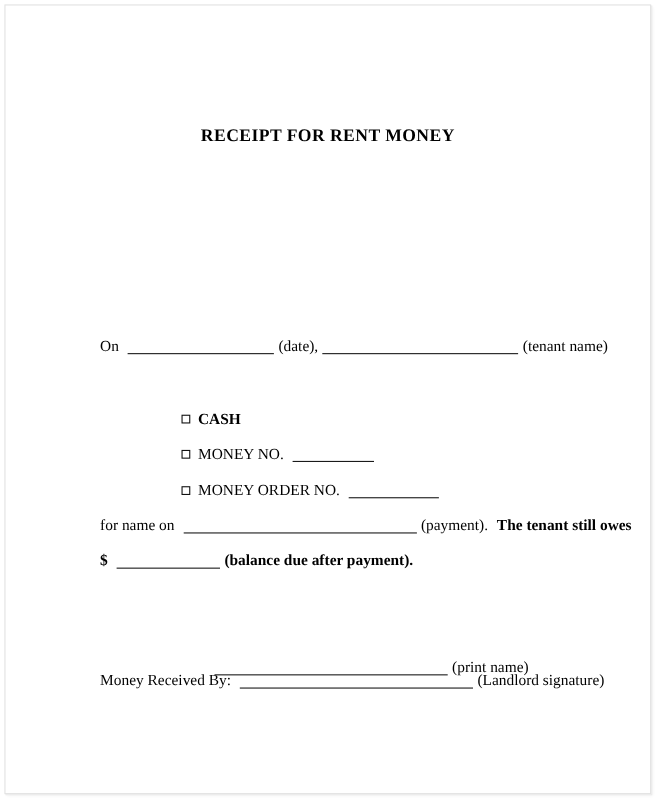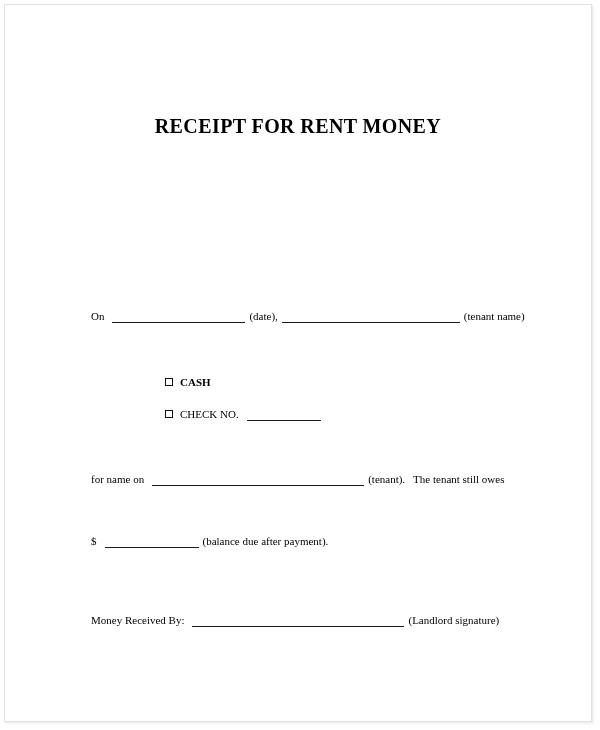--- a/index.html
+++ b/index.html
@@ -27,35 +27,35 @@
     box-shadow: 1px 1px 0 #ececec, 2px 2px 3px rgba(0,0,0,0.05);
     box-sizing: border-box;
   }
 
   .doc-title {
     position: absolute;
     left: 0;
     top: 110px;
     width: 100%;
     text-align: center;
-    font-size: 20px;
+    font-size: 16px;
     font-weight: bold;
     letter-spacing: 0.4px;
     font-family: "Liberation Serif", "DejaVu Serif", serif;
   }
 
   
   .row {
     position: absolute;
-    font-size: 11px;
+    font-size: 14px;
     line-height: 16px;
     white-space: nowrap;
   }
 
-  .bold { font-weight: normal; margin-top: 12px; }
+  .bold { font-weight: bold; margin-top: 12px; }
 
   
   .rule {
     display: inline-block;
     border-bottom: 1px solid #1a1a1a;
     vertical-align: -3px;
     height: 11px;
   }
 
   .gap-s { display: inline-block; width: 4px; }
@@ -71,21 +71,21 @@
     box-sizing: border-box;
   }
 
   
   #row-on        { left: 86px;  top: 303px; }
   #row-paid      { left: 86px;  top: 335px; }
   #row-cash      { left: 160px; top: 369px; font-weight: bold; }
   #row-check     { left: 160px; top: 401px; }
   #row-moneyord  { left: 160px; top: 434px; }
   #row-forrent   { left: 86px;  top: 466px; }
-  #row-balance   { left: 86px;  top: 528px; }
+  #row-balance   { left: 86px;  top: 498px; }
   #row-received  { left: 86px;  top: 563px; margin-top: 44px; }
   #row-printname { left: 190px; top: 595px; }
 
   .rule-date     { width: 133px; }
   .rule-tenant   { width: 178px; }
   .rule-amount   { width: 143px; }
   .rule-check    { width: 74px; }
   .rule-moneyord { width: 82px; }
   .rule-address  { width: 212px; }
   .rule-balance  { width: 94px; }
@@ -102,30 +102,36 @@
   <div class="row" id="row-on">
     <span>On</span><span class="gap-m"></span><span class="rule rule-date"></span><span class="gap-s"></span><span>(date),</span><span class="gap-s"></span><span class="rule rule-tenant"></span><span class="gap-s"></span><span>(tenant name)</span>
   </div>
 
 
   <div class="row" id="row-cash">
     <span class="checkbox-glyph"></span><span>CASH</span>
   </div>
 
   <div class="row" id="row-check">
-    <span class="checkbox-glyph"></span><span>CHECK NO.</span><span class="gap-m"></span><span class="rule rule-check"></span>
+    <span class="checkbox-glyph"></span><span>MONEY NO.</span><span class="gap-m"></span><span class="rule rule-check"></span>
   </div>
 
+  <div class="row" id="row-moneyord">
+    <span class="checkbox-glyph"></span><span>MONEY ORDER NO.</span><span class="gap-m"></span><span class="rule rule-moneyord"></span>
+  </div>
 
   <div class="row" id="row-forrent">
-    <span>for name on</span><span class="gap-m"></span><span class="rule rule-address"></span><span class="gap-s"></span><span>(tenant).</span><span class="gap-m"></span><span class="bold">The tenant still owes</span>
+    <span>for name on</span><span class="gap-m"></span><span class="rule rule-address"></span><span class="gap-s"></span><span>(payment).</span><span class="gap-m"></span><span class="bold">The tenant still owes</span>
   </div>
 
   <div class="row" id="row-balance">
     <span class="bold">$</span><span class="gap-m"></span><span class="rule rule-balance"></span><span class="gap-s"></span><span class="bold">(balance due after payment).</span>
   </div>
 
   <div class="row" id="row-received">
     <span>Money Received By:</span><span class="gap-m"></span><span class="rule rule-sign"></span><span class="gap-s"></span><span>(Landlord signature)</span>
   </div>
 
+  <div class="row" id="row-printname">
+    <span class="rule rule-print"></span><span class="gap-s"></span><span>(print name)</span>
+  </div>
 
 </div>
 
 </body></html>

